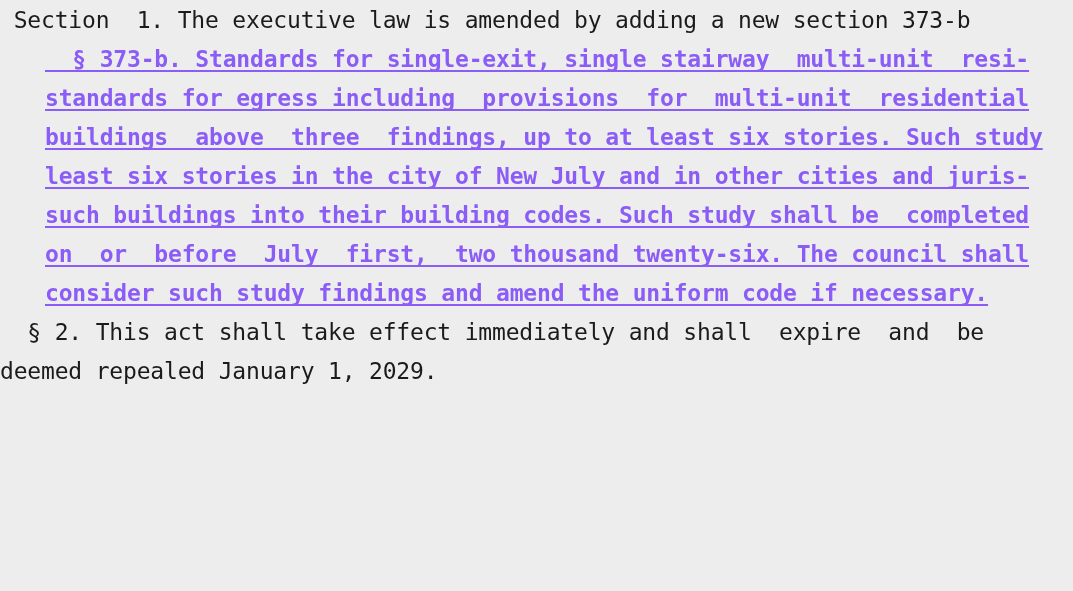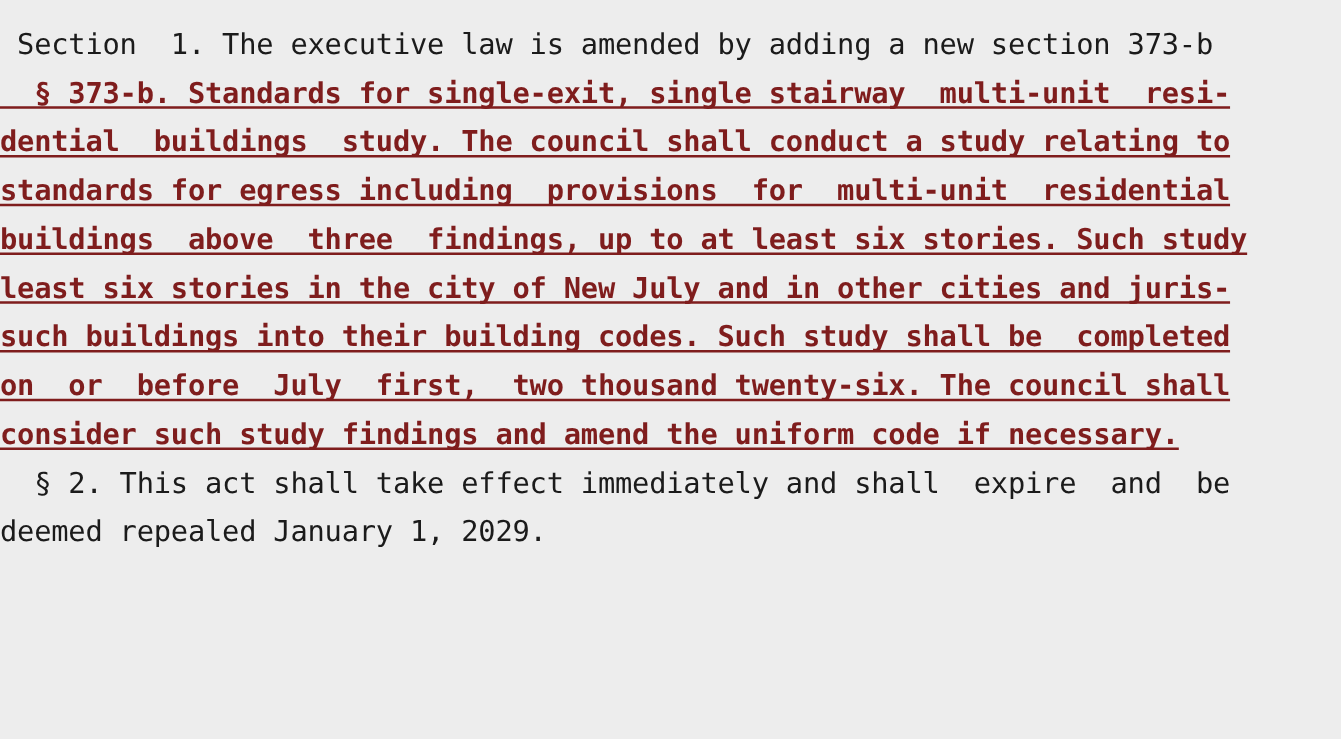--- a/index.html
+++ b/index.html
@@ -39,44 +39,44 @@
 
   
   .bill-line.plain {
     color: #1b1b1b;
     font-weight: 400;
     text-decoration: none;
   }
 
   
   .bill-line.added {
-    color: #7f1d1d;
+    color: #8b5cf6;
     font-weight: 700;
     text-decoration: underline;
     text-decoration-thickness: 2px;
     text-underline-offset: 3px;
     text-decoration-skip-ink: none;
+    margin-left: 45px;
   }
 
   #bill-body {
     position: absolute;
     left: 0px;
-    top: 17px;
+    top: 1px;
     width: 1073px;
   }
 </style>
 </head>
 <body>
 
 <div id="bill-page">
   <div id="bill-body">
 
   <div class="bill-line plain"> Section  1. The executive law is amended by adding a new section 373-b</div>
       <div class="bill-line added">  § 373-b. Standards for single-exit, single stairway  multi-unit  resi-</div>
-      <div class="bill-line added">dential  buildings  study. The council shall conduct a study relating to</div>
       <div class="bill-line added">standards for egress including  provisions  for  multi-unit  residential</div>
       <div class="bill-line added">buildings  above  three  findings, up to at least six stories. Such study</div>
       <div class="bill-line added">least six stories in the city of New July and in other cities and juris-</div>
       <div class="bill-line added">such buildings into their building codes. Such study shall be  completed</div>
       <div class="bill-line added">on  or  before  July  first,  two thousand twenty-six. The council shall</div>
       <div class="bill-line added">consider such study findings and amend the uniform code if necessary.</div>
       <div class="bill-line plain">  § 2. This act shall take effect immediately and shall  expire  and  be</div>
       <div class="bill-line plain">deemed repealed January 1, 2029.</div>
     </div>
 </div>

